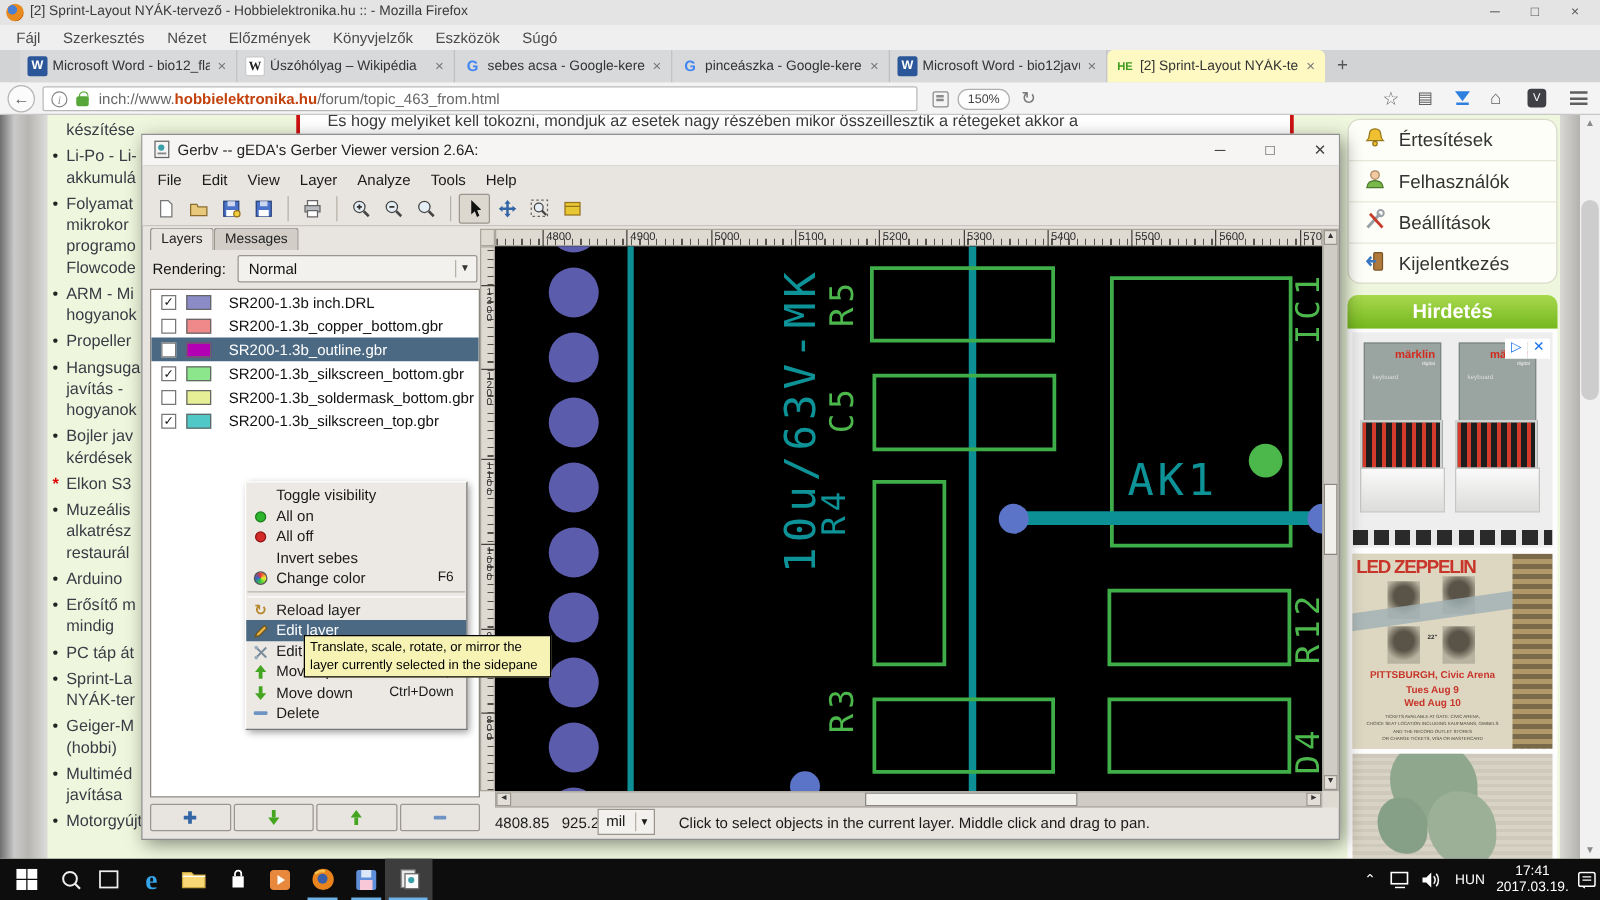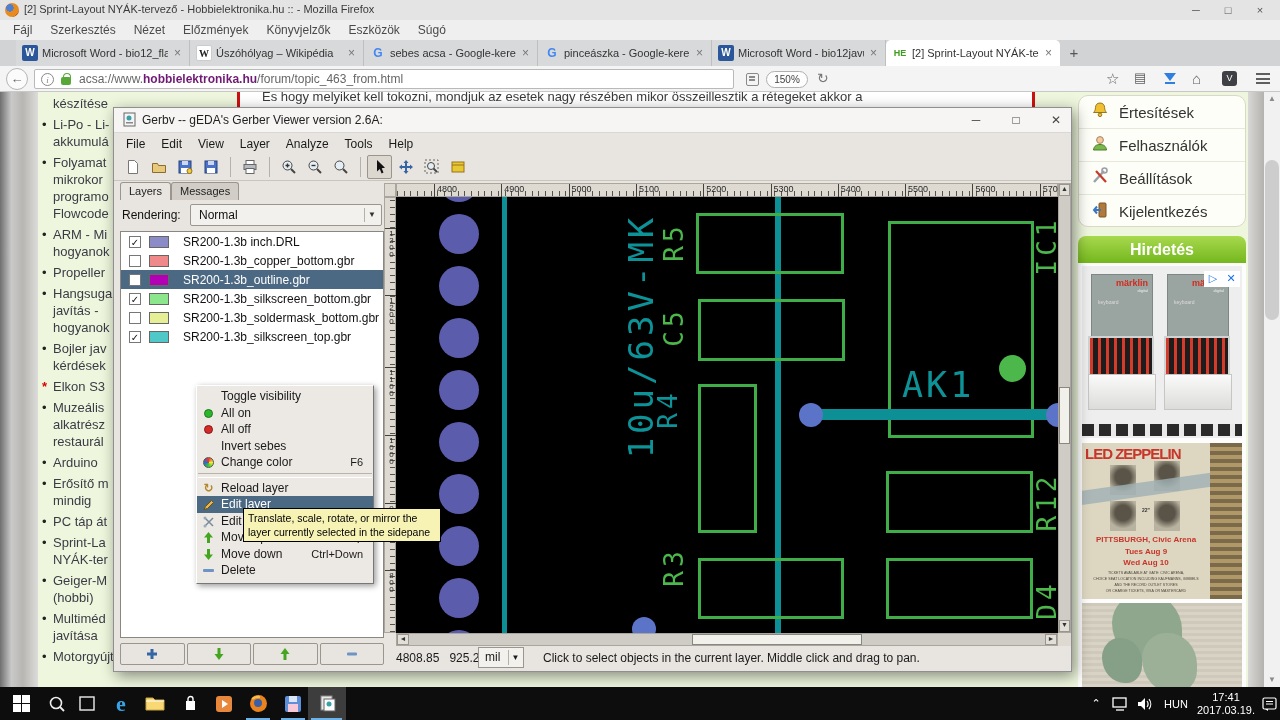--- a/index.html
+++ b/index.html
@@ -10,37 +10,37 @@
   
   #titlebar { left:0; top:0; width:1280px; height:32px; background:#e4e4e4; border-bottom:1px solid #d0d0d0; }
   #ff-logo { left:5px; top:3px; width:14px; height:14px; border-radius:50%;
     background:radial-gradient(circle at 35% 35%, #4a7fd4 0 28%, #e88a1e 30% 70%, #c45a0a 72%); }
   #win-title { left:24px; top:3px; font-size:11px; color:#3a3a3a; white-space:nowrap; }
   .winctl { top:1px; width:28px; height:18px; text-align:center; font-size:11px; color:#555; line-height:18px; }
   #menubar { left:0; top:20px; width:1280px; height:20px; background:#efefef; display:flex; align-items:center; padding-left:4px; }
   #menubar span { font-size:12px; color:#4a4a4a; padding:0 9px; }
   #tabbar { left:0; top:40px; width:1280px; height:26px; background:#d2d3d4; display:flex; padding-left:16px; }
   .tab { width:174px; height:26px; display:flex; align-items:center; padding:0 6px; border-right:1px solid #bfbfbf; background:#d8d9da; }
-  .tab.active { background:#ffffff; border-radius:5px 5px 0 0; border-right:none; }
+  .tab.active { background:#fef9c3; border-radius:5px 5px 0 0; border-right:none; }
   .tab .fav { width:16px; height:16px; flex:0 0 16px; font-size:10px; font-weight:bold; text-align:center; line-height:16px; border-radius:2px; }
   .fav.word { background:#2b579a; color:#fff; }
   .fav.wikipedia { background:#fff; color:#222; font-family:"Liberation Serif",serif; border:1px solid #ccc; }
   .fav.google { color:#4285f4; font-size:12px; }
   .fav.he { color:#3f9c1f; font-size:9px; }
   .tab .tlabel { font-size:11px; color:#333; white-space:nowrap; overflow:hidden; flex:1; margin:0 4px; }
   .tab .tclose { font-size:12px; color:#777; padding:0 2px; }
   #newtab { width:28px; height:26px; text-align:center; line-height:26px; font-size:15px; color:#555; }
   #navbar { left:0; top:66px; width:1280px; height:26px; background:#f4f4f4; border-bottom:1px solid #c8c8c8; }
   #back-btn { left:6px; top:2px; width:22px; height:22px; border:1px solid #b5b5b5; border-radius:50%; background:#fbfbfb; text-align:center; line-height:20px; font-size:13px; color:#666; }
   #urlbox { left:34px; top:3px; width:700px; height:20px; background:#fff; border:1px solid #b9b9b9; border-radius:2px; display:flex; align-items:center; padding:0 6px; }
   #info-icon { width:13px; height:13px; border:1px solid #888; border-radius:50%; color:#888; font-size:9px; line-height:12px; text-align:center; font-family:"Liberation Serif",serif; font-style:italic; }
   #lock-icon { width:10px; height:8px; background:#57a839; border-radius:2px; margin:3px 4px 0 7px; position:relative; }
   #lock-icon:before { content:""; position:absolute; left:2px; top:-4px; width:6px; height:6px; border:1.5px solid #57a839; border-bottom:none; border-radius:4px 4px 0 0; }
   #url-text { font-size:12px; color:#666; margin-left:4px; white-space:nowrap; }
-  #url-text b { color:#701a75; font-weight:bold; }
+  #url-text b { color:#c2410c; font-weight:bold; }
   #reader-icon { left:746px; top:7px; width:13px; height:13px; border:1.5px solid #8a8a8a; border-radius:2px; }
   #reader-icon:before { content:""; position:absolute; left:2px; top:2px; width:6px; height:1.5px; background:#8a8a8a; box-shadow:0 3px 0 #8a8a8a; }
   #zoom-pill { left:766px; top:5px; width:42px; height:17px; border:1px solid #b0b0b0; border-radius:9px; background:#fdfdfd; font-size:10px; color:#444; text-align:center; line-height:15px; }
   #refresh-icon { left:817px; top:4px; font-size:14px; color:#777; }
   #searchbox { left:842px; top:3px; width:260px; height:20px; background:#fff; border:1px solid #b9b9b9; border-radius:2px; display:flex; align-items:center; padding:0 6px; }
   .loupe { width:9px; height:9px; border:1.5px solid #888; border-radius:50%; position:relative; flex:0 0 9px; }
   .loupe:before { content:""; position:absolute; left:7px; top:8px; width:5px; height:1.5px; background:#888; transform:rotate(45deg); }
   #search-text { font-size:12px; color:#222; margin-left:6px; flex:1; }
   #search-go { color:#888; font-size:12px; }
   .navicon { top:4px; font-size:15px; color:#5f5f5f; }
@@ -225,21 +225,21 @@
       <span class="tlabel">[2] Sprint-Layout NYÁK-te...</span>
       <span class="tclose">×</span>
     </div>
     <div id="newtab">+</div>
   </div>
 <div class="abs" id="navbar">
   <div class="abs" id="back-btn">←</div>
   <div class="abs" id="urlbox">
     <span id="info-icon">i</span>
     <span id="lock-icon"></span>
-    <span id="url-text"><span>acsa://www.</span><b>hobbielektronika.hu</b><span>/forum/topic_463_from.html</span></span>
+    <span id="url-text"><span>inch://www.</span><b>hobbielektronika.hu</b><span>/forum/topic_463_from.html</span></span>
   </div>
   <div class="abs" id="reader-icon"></div>
   <div class="abs" id="zoom-pill">150%</div>
   <div class="abs" id="refresh-icon">↻</div>
   <div class="abs navicon" style="left:1106px;">☆</div>
   <div class="abs navicon" style="left:1134px; font-size:13px;">▤</div>
   <div class="abs" id="dl-icon"></div>
   <div class="abs navicon" style="left:1192px;">⌂</div>
   <div class="abs" id="pocket-icon">V</div>
   <div class="abs" id="hamburger"></div>

